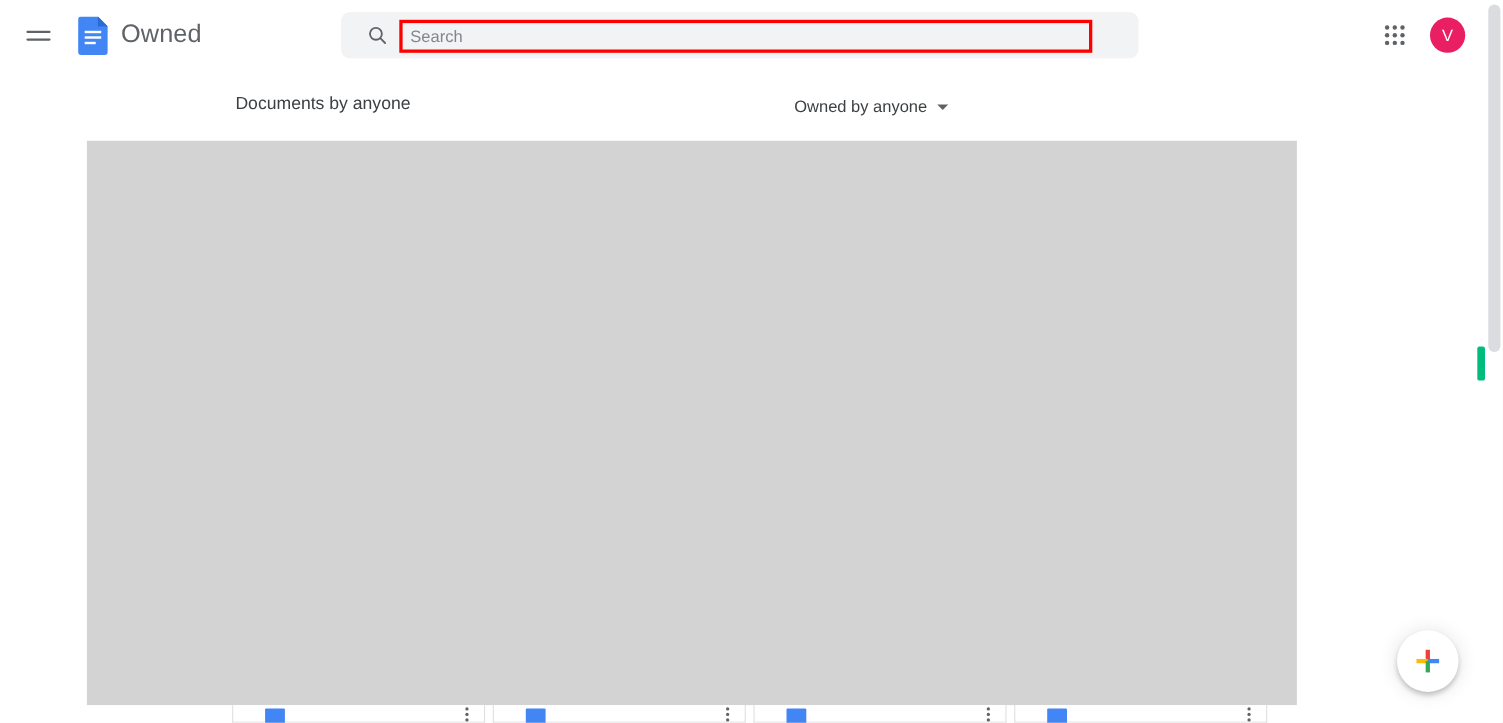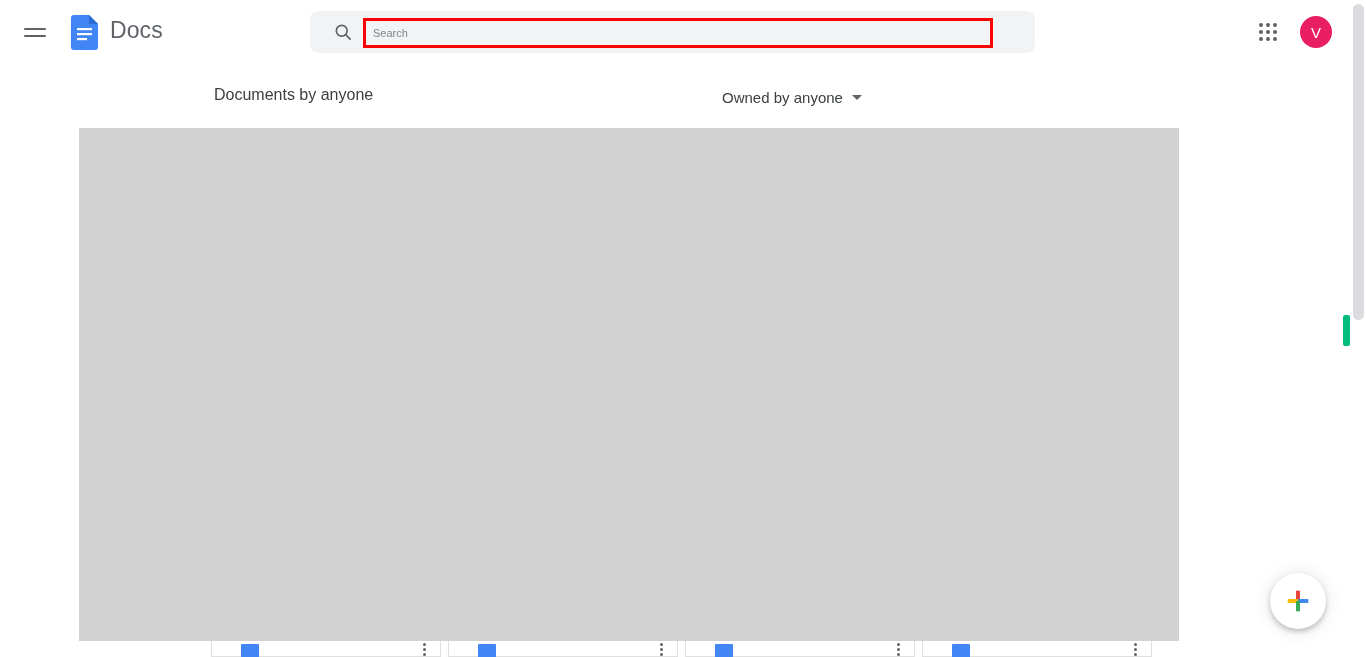--- a/index.html
+++ b/index.html
@@ -101,21 +101,21 @@
     display: flex;
     align-items: center;
   }
   .search-input {
     width: 100%;
     height: 100%;
     border: none;
     outline: none;
     background: transparent;
     font-family: "Liberation Sans", sans-serif;
-    font-size: 11px;
+    font-size: 15px;
     color: #6d28d9;
     padding: 0 7px;
   }
   .search-input::placeholder {
     color: #80868b;
     opacity: 1;
   }
 
   
   .apps-grid {
@@ -330,21 +330,21 @@
     <div class="docs-logo">
       <svg width="27" height="35" viewBox="0 0 27 35">
         <path d="M3 0 h15 l9 9 v23 a3 3 0 0 1 -3 3 h-21 a3 3 0 0 1 -3 -3 v-29 a3 3 0 0 1 3 -3 z" fill="#4285f4"></path>
         <path d="M18 0 l9 9 h-9 z" fill="#2b6cd4"></path>
         <rect x="6" y="13" width="15" height="2.2" fill="#ffffff"></rect>
         <rect x="6" y="18" width="15" height="2.2" fill="#ffffff"></rect>
         <rect x="6" y="23" width="10" height="2.2" fill="#ffffff"></rect>
       </svg>
     </div>
 
-    <div class="docs-title">Docs</div>
+    <div class="docs-title">Owned</div>
 
     <div class="search-wrap">
       <span class="search-icon">
         <svg width="20" height="20" viewBox="0 0 24 24" fill="none" stroke="#5f6368" stroke-width="2">
           <circle cx="10.5" cy="10.5" r="6.5"></circle>
           <line x1="15.5" y1="15.5" x2="20.5" y2="20.5" stroke-linecap="round"></line>
         </svg>
       </span>
       <div class="search-field-highlight">
         <input class="search-input" type="text" placeholder="Search" style="">

